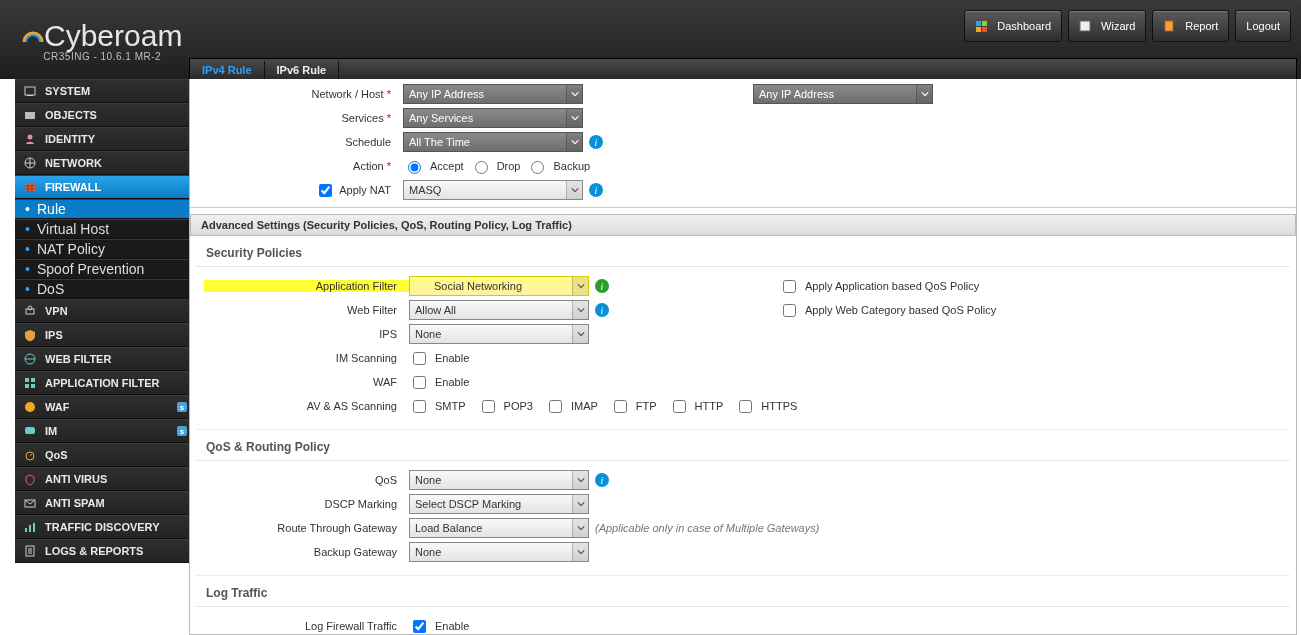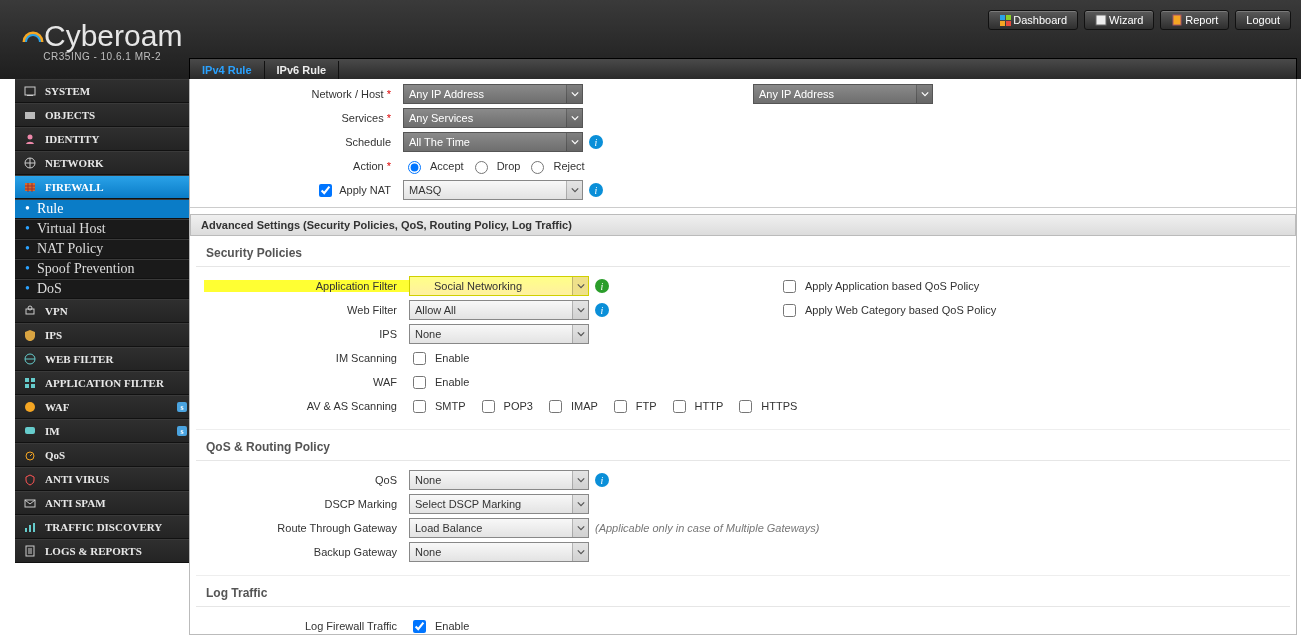--- a/index.html
+++ b/index.html
@@ -6,30 +6,30 @@
   html, body { margin:0; padding:0; font-family: Tahoma, Arial, sans-serif; font-size:11px; color:#333; background:#fff; }
   body { width:1301px; height:635px; overflow:hidden; }
 
   
   .hdr { height:79px; background:linear-gradient(#3a3a3a,#1e1e1e); position:relative; }
   .logo-wrap { position:absolute; left:22px; top:19px; color:#ddd; }
   .logo-wrap .brand { font-family: "Trebuchet MS", Tahoma, sans-serif; font-size:30px; color:#e6e6e6; letter-spacing:0px; }
   .logo-wrap .brand svg { vertical-align:-2px; }
   .logo-wrap .model { font-size:10px; color:#bfbfbf; text-align:center; margin-top:-2px; letter-spacing:0.5px;}
   .hdr-btns { position:absolute; right:10px; top:10px; display:flex; gap:6px; }
-  .hbtn { background:linear-gradient(#5a5a5a,#2e2e2e); border:1px solid #111; color:#fff; padding:3px 10px; border-radius:3px; font-size:11px; display:flex; align-items:center; gap:2px; cursor:pointer; box-shadow:inset 0 1px 0 rgba(255,255,255,.2);}
+  .hbtn { background:linear-gradient(#5a5a5a,#2e2e2e); border:1px solid #111; color:#fff; padding:9px 10px; border-radius:3px; font-size:11px; display:flex; align-items:center; gap:10px; cursor:pointer; box-shadow:inset 0 1px 0 rgba(255,255,255,.2);}
   .hbtn .ico { width:12px; height:12px; }
 
   
   .tabbar { position:absolute; left:189px; top:58px; height:21px; background:linear-gradient(#4a4a4a,#2a2a2a); border-top:1px solid #000; border-left:1px solid #000; border-right:1px solid #000; display:flex; width:1108px;align-items:flex-end;}
   .tabbar .tab { padding:3px 12px; border-right:1px solid #111; font-size:11px; font-weight:bold; color:#eee; cursor:pointer;}
   .tabbar .tab.active { color:#2aa2ff; }
 
   
-  .sidebar { position:absolute; left:15px; top:79px; width:180px;font-family:Liberation Serif, serif; }
+  .sidebar { position:absolute; left:15px; top:79px; width:180px; }
   .nav { background:#202020; }
   .nav-item { height:24px; display:flex; align-items:center; gap:8px; padding:0 8px; color:#e8e8e8; font-weight:bold; font-size:11px; border-top:1px solid #3a3a3a; border-bottom:1px solid #111; background:linear-gradient(#2f2f2f,#242424); cursor:pointer;}
   .nav-item.active { background:linear-gradient(#2aa2e8,#0a7cc7); color:#fff;}
   .nav-item.sub { height:20px; font-weight:normal; font-size:14px; background:#1a1a1a; color:#ddd; padding-left:22px; position:relative;}
   .nav-item.sub::before { content:"•"; position:absolute; left:10px; color:#2aa2ff;}
   .nav-item.sub.active { background:#0a7cc7; color:#fff;}
   .nav-item.sub.active::before { color:#fff;}
   .nav-item .ico { width:14px; height:14px; flex:0 0 14px; display:flex; align-items:center; justify-content:center; }
   .nav-item .spacer { flex:1; }
   .nav-item .badge5 { width:10px; height:10px; border-radius:2px; font-size:8px; color:#fff; display:flex; align-items:center; justify-content:center;}
@@ -324,21 +324,21 @@
       </div>
     </div>
     <div class="form-row">
       <div class="lbl"><span>Action</span> <span class="req">*</span></div>
       <div class="ctrl">
         <input type="radio" checked="" class="chk" style=""> 
             <span>Accept</span>
         <input type="radio" class="chk" style=""> 
             <span>Drop</span>
         <input type="radio" class="chk" style=""> 
-            <span>Reject</span>
+            <span>Backup</span>
       </div>
     </div>
     <div class="form-row">
       <div class="lbl" style="display:flex;justify-content:flex-end;align-items:center;gap:4px;">
         <input type="checkbox" checked="" class="chk" style="">
             <span>Apply NAT</span>
       </div>
       <div class="ctrl">
         <div class="sel">
               <span>MASQ</span>

